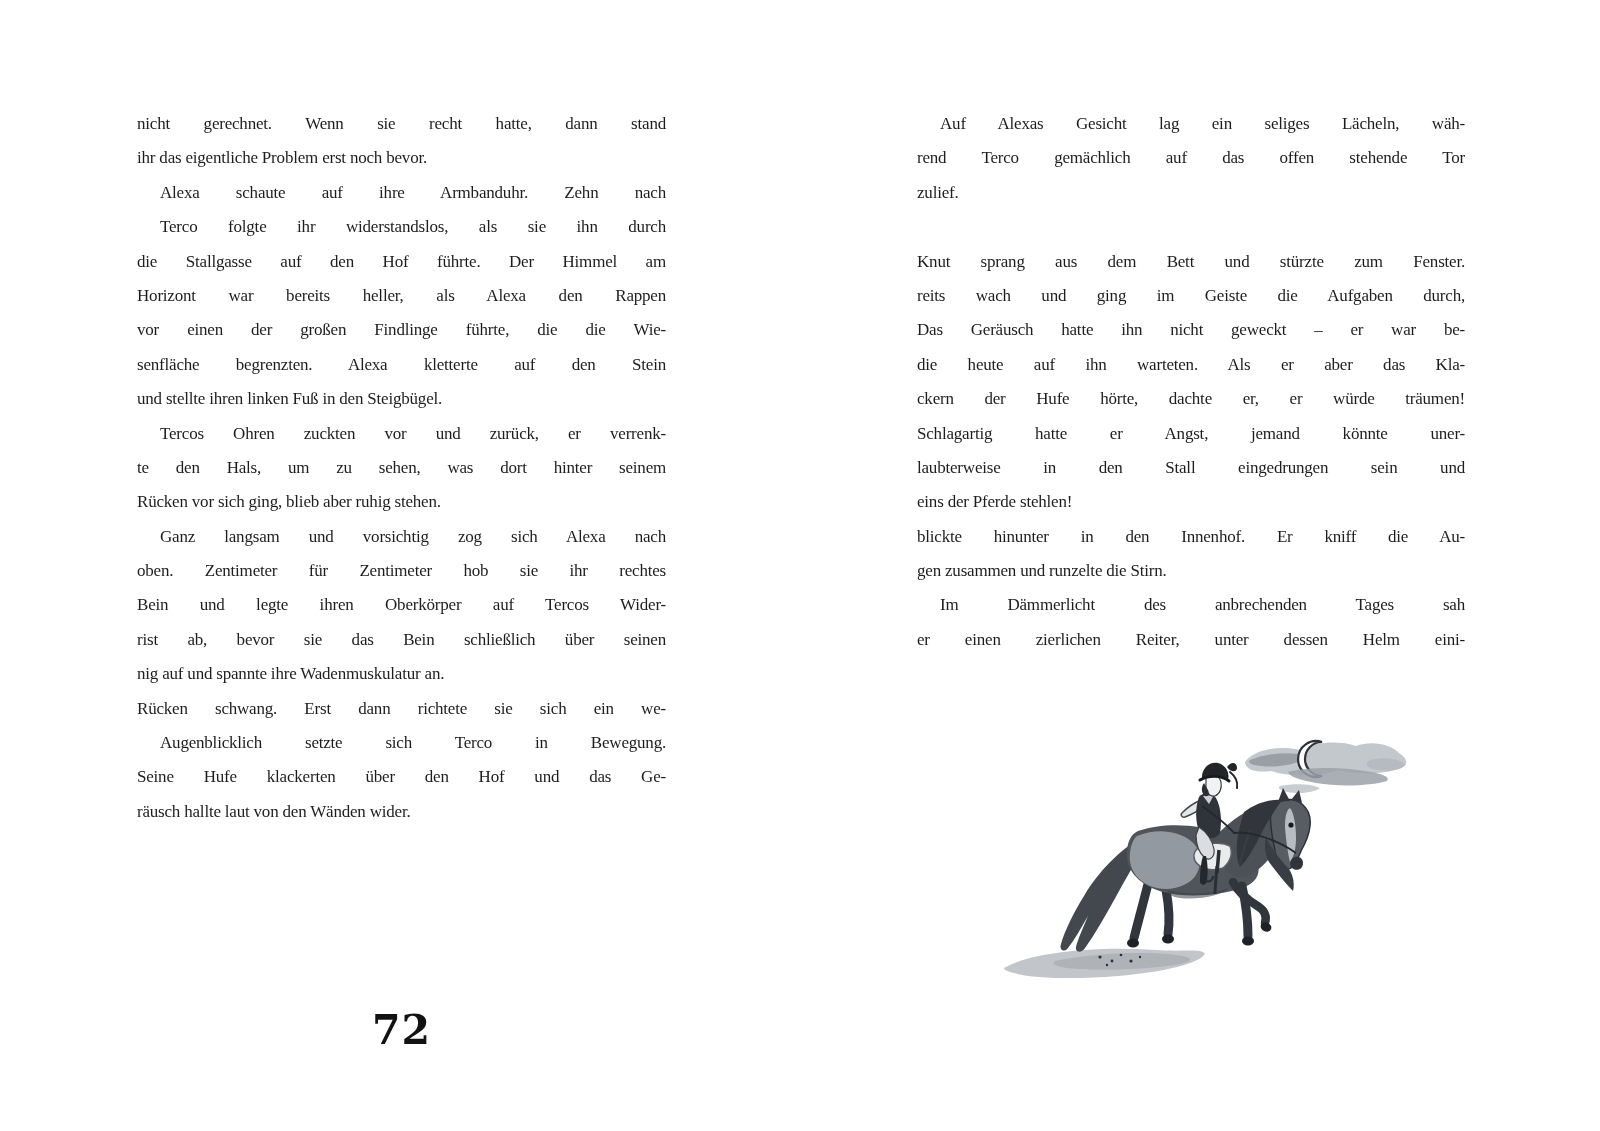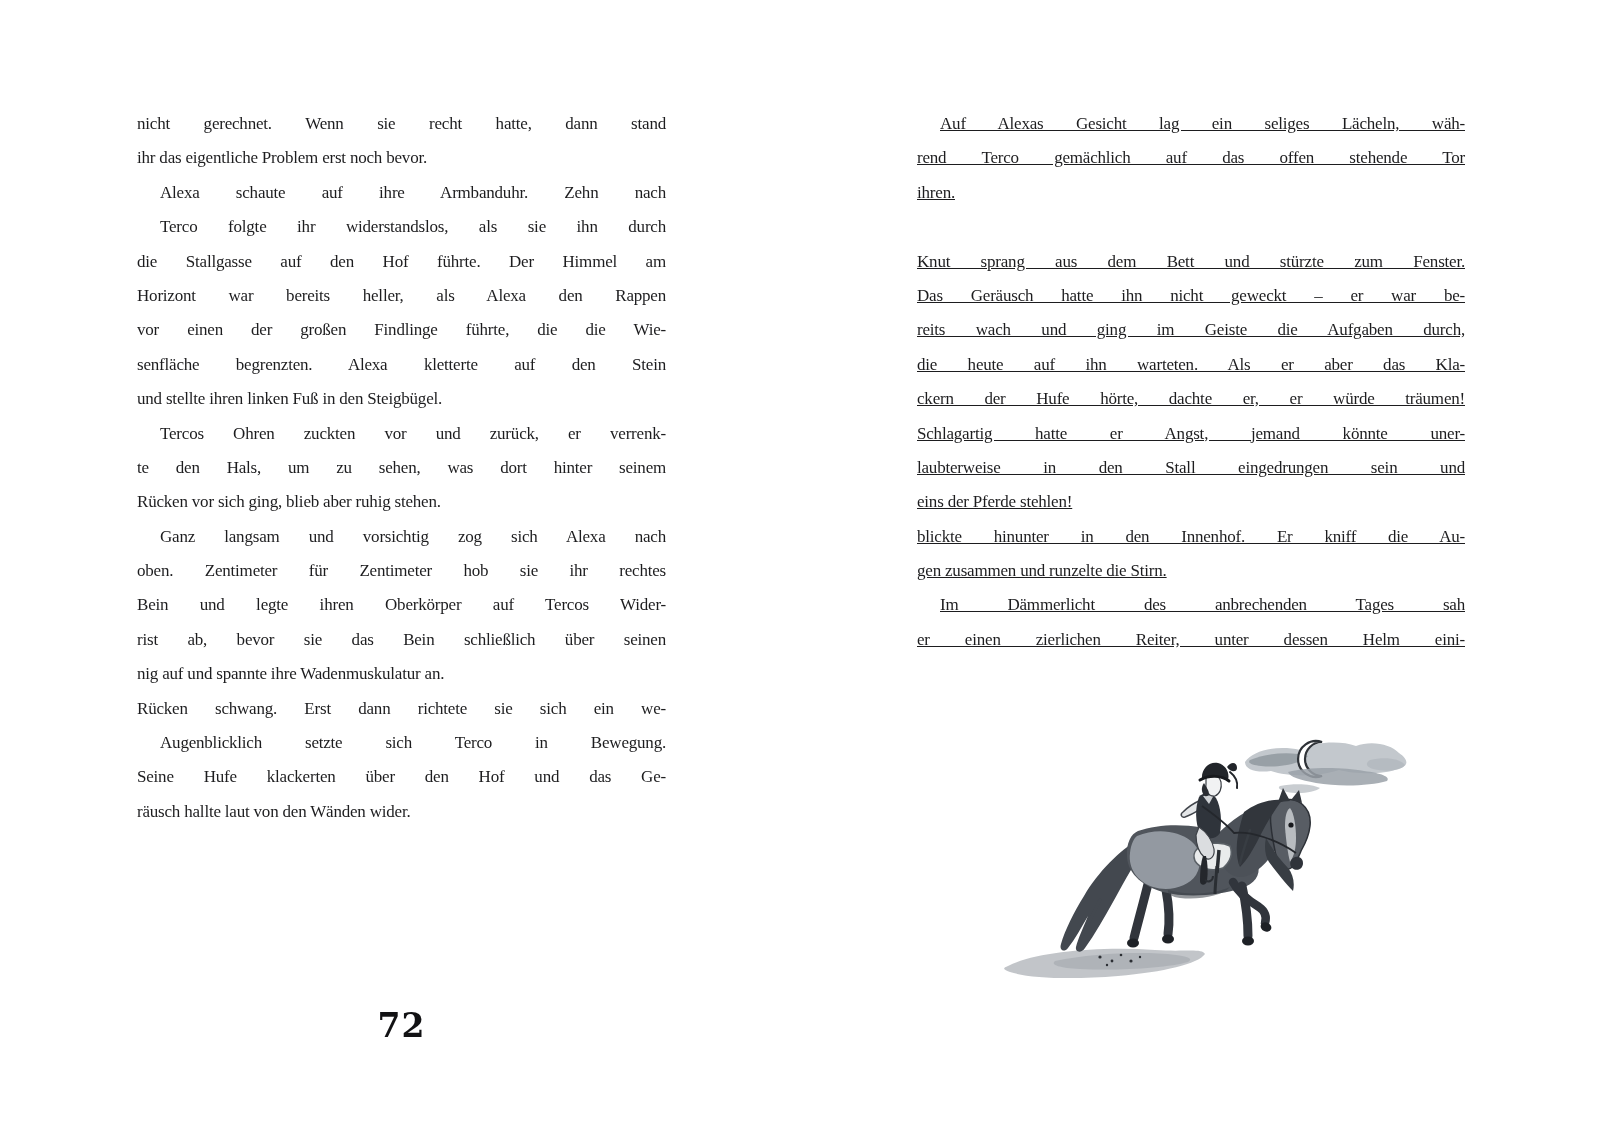--- a/index.html
+++ b/index.html
@@ -21,39 +21,39 @@
   }
   .text-block {
     position: absolute;
     top: 107px;
     color: var(--ink, #1d1d1f);
     font-size: 17px;
     line-height: 34.4px;
     letter-spacing: -0.2px;
   }
   .text-block.left  { left: 137px; width: 529px; }
-  .text-block.right { left: 917px; width: 548px; text-decoration: underline; }
+  .text-block.right { left: 917px; width: 548px; }
   .line {
     height: 34.4px;
     text-align: justify;
     text-align-last: justify;
     white-space: normal;
   }
   .line.last   { text-align-last: left; }
   .line.indent { padding-left: 23px; }
   .line.blank  {  }
   .page-number {
     position: absolute;
     top: 1006px;
     left: 137px;
     width: 529px;
     text-align: center;
     font-family: "DejaVu Serif", serif;
     font-weight: bold;
-    font-size: 33px;
+    font-size: 41px;
     color: #121214;
     letter-spacing: 1px;
   }
   .illustration {
     position: absolute;
     left: 950px;
     top: 700px;
     width: 500px;
     height: 300px;
   }
@@ -85,25 +85,25 @@
       <div class="line indent">Augenblicklich setzte sich Terco in Bewegung.</div>
       <div class="line">Seine Hufe klackerten über den Hof und das Ge-</div>
       <div class="line last">räusch hallte laut von den Wänden wider.</div>
     </div>
 
   <div class="page-number">72</div>
 
   <div class="text-block right">
       <div class="line indent">Auf Alexas Gesicht lag ein seliges Lächeln, wäh-</div>
       <div class="line">rend Terco gemächlich auf das offen stehende Tor</div>
-      <div class="line last">ihren.</div>
+      <div class="line last">zulief.</div>
       <div class="line blank"></div>
       <div class="line">Knut sprang aus dem Bett und stürzte zum Fenster.</div>
+      <div class="line">reits wach und ging im Geiste die Aufgaben durch,</div>
       <div class="line">Das Geräusch hatte ihn nicht geweckt – er war be-</div>
-      <div class="line">reits wach und ging im Geiste die Aufgaben durch,</div>
       <div class="line">die heute auf ihn warteten. Als er aber das Kla-</div>
       <div class="line">ckern der Hufe hörte, dachte er, er würde träumen!</div>
       <div class="line">Schlagartig hatte er Angst, jemand könnte uner-</div>
       <div class="line">laubterweise in den Stall eingedrungen sein und</div>
       <div class="line last">eins der Pferde stehlen!</div>
       <div class="line">blickte hinunter in den Innenhof. Er kniff die Au-</div>
       <div class="line last">gen zusammen und runzelte die Stirn.</div>
       <div class="line indent">Im Dämmerlicht des anbrechenden Tages sah</div>
       <div class="line">er einen zierlichen Reiter, unter dessen Helm eini-</div>
     </div>

